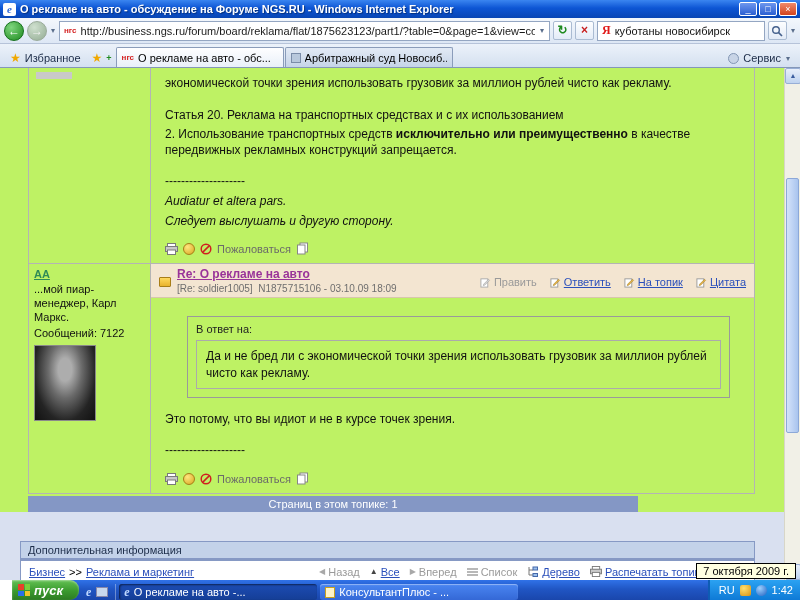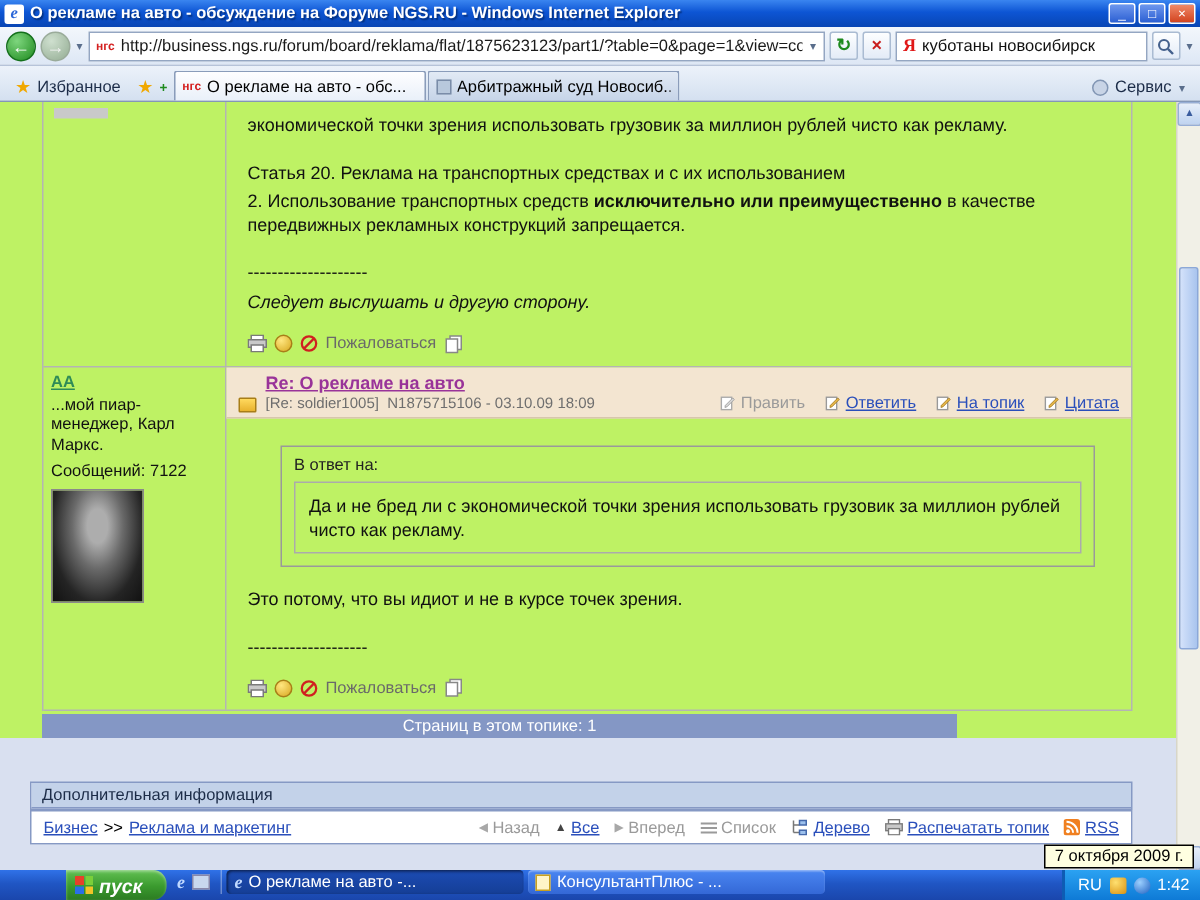--- a/index.html
+++ b/index.html
@@ -60,21 +60,21 @@
   .avatar { width:62px; height:76px; margin-top:6px; border:1px solid #8A8A8A;
             background:radial-gradient(ellipse at 50% 32%,#ADADAD 0 16%,#6A6A6A 40%,#242424 72%,#111 100%); }
 
   .post-body { padding:8px 14px 4px; font-size:12px; color:#111; line-height:1.3; }
   .post-body p { margin-bottom:4px; }
   .gap { height:12px; }
   .sig { font-style:italic; }
   .footer-row { display:flex; align-items:center; gap:5px; padding:5px 14px 8px; color:#6A6A6A; font-size:11px; }
   .smiley { width:12px; height:12px; border-radius:50%; background:radial-gradient(circle at 35% 30%,#FFE680,#D8A820); border:1px solid #A87E18; }
 
-  .post-header { background:#F3E5D1; border-bottom:1px solid #D8C6AC; display:flex; align-items:flex-end; gap:6px; padding:3px 8px; }
+  .post-header { background:#F3E5D1; border-bottom:1px solid #D8C6AC; display:flex; align-items:center; gap:6px; padding:3px 8px; }
   .book { width:12px; height:10px; margin-top:2px; background:linear-gradient(#FFD95E,#E8B22E); border:1px solid #A87E18; border-radius:1px; flex:0 0 auto; }
   .hdr-main { flex:1; min-width:0; }
   .post-title { color:#993399; font-weight:bold; font-size:12px; text-decoration:underline; }
   .post-meta { font-size:10px; color:#6E6E6E; margin-top:2px; white-space:pre; }
   .hdr-actions { display:flex; align-items:center; gap:13px; margin-top:3px; flex:0 0 auto; }
   .action { display:flex; align-items:center; gap:3px; color:#2A4FBB; text-decoration:underline; white-space:nowrap; }
   .action.disabled { color:#9A9A9A; text-decoration:none; }
 
   .quote-outer { margin:10px 10px 14px 22px; border:1px solid #9A9A9A; padding:5px 8px 8px; max-width:560px; }
   .quote-label { font-size:11px; color:#222; margin-bottom:4px; }
@@ -100,21 +100,21 @@
   
   .scrollbar { position:absolute; top:0; right:0; bottom:0; width:16px; background:#F1F0E7; border-left:1px solid #D8D6C8; }
   .sb-btn { position:absolute; left:0; width:16px; height:16px; background:linear-gradient(#E8EFFA,#BFD3F0); border:1px solid #97AED6; border-radius:2px; color:#3A5C9E; font-size:7px; text-align:center; line-height:14px; }
   .sb-up { top:0; }  .sb-down { bottom:0; }
   .sb-thumb { position:absolute; left:1px; right:1px; top:110px; height:255px; background:linear-gradient(90deg,#D4E2FA,#A9C4EE); border:1px solid #8CA8D8; border-radius:2px; }
 
   
   .date-tip { position:absolute; right:4px; bottom:21px; background:#FFFFE1; border:1px solid #000; padding:1px 6px; font-size:11px; z-index:40; white-space:nowrap; }
 
   
-  .taskbar { position:absolute; left:0; right:0; bottom:0; height:20px; background:linear-gradient(#3072E8,#2056C4 45%,#1A46AC); display:flex; align-items:flex-start; z-index:30;padding-left:44px; }
+  .taskbar { position:absolute; left:12px; right:0; bottom:0; height:20px; background:linear-gradient(#3072E8,#2056C4 45%,#1A46AC); display:flex; align-items:flex-end; z-index:30; }
   .startbtn { height:20px; display:flex; align-items:center; gap:4px; padding:0 16px 0 6px; border-radius:0 9px 9px 0;
               background:linear-gradient(#63C153,#3A9A2E 55%,#2C7B22); color:#fff; font-weight:bold; font-style:italic; font-size:13px;
               box-shadow:inset 0 1px 2px rgba(255,255,255,.45); }
   .winflag { width:12px; height:12px; display:grid; grid-template-columns:1fr 1fr; grid-template-rows:1fr 1fr; gap:1px; }
   .winflag i { display:block; } .f1{background:#E8402A;} .f2{background:#7ACF3A;} .f3{background:#2A6FE8;} .f4{background:#F0C428;}
   .qlaunch { display:flex; align-items:center; gap:5px; padding:0 7px; border-right:1px solid rgba(255,255,255,.35); height:16px; }
   .e-small { color:#BFD8FF; font-family:"Liberation Serif",serif; font-style:italic; font-weight:bold; font-size:12px; line-height:12px; }
   .desk-ico { width:12px; height:10px; background:#C8D8EE; border:1px solid #88A; }
   .taskbtn { width:198px; height:16px; margin-left:3px; border-radius:3px; display:flex; align-items:center; gap:4px; padding:0 5px; color:#fff; font-size:11px; overflow:hidden; white-space:nowrap; }
   .taskbtn.active { background:linear-gradient(#1C4CB4,#153E96); box-shadow:inset 1px 1px 2px rgba(0,0,0,.55); }
@@ -198,20 +198,21 @@
           <div class="avatar-frag"></div>
         </div>
         <div class="msg-col">
           <div class="post-body">
             <p>экономической точки зрения использовать грузовик за миллион рублей чисто как рекламу.</p>
             <div class="gap"></div>
             <p>Статья 20. Реклама на транспортных средствах и с их использованием</p>
             <p><span>2. Использование транспортных средств </span><b>исключительно или преимущественно</b><span> в качестве передвижных рекламных конструкций запрещается.</span></p>
             <div class="gap"></div>
             <p>--------------------</p>
+            <p class="sig">Audiatur et altera pars.</p>
             <p class="sig">Следует выслушать и другую сторону.</p>
           </div>
           <div class="footer-row">
             <svg width="13" height="12" viewBox="0 0 13 12">
                 <rect x="2.5" y="0.5" width="8" height="3.5" fill="#fff" stroke="#7A7A7A"></rect>
                 <rect x="0.5" y="3.5" width="12" height="5" fill="#C9C9C9" stroke="#7A7A7A"></rect>
                 <rect x="2.5" y="7" width="8" height="4.5" fill="#fff" stroke="#7A7A7A"></rect>
               </svg>
             <span class="smiley"></span>
             <svg width="12" height="12" viewBox="0 0 12 12">

